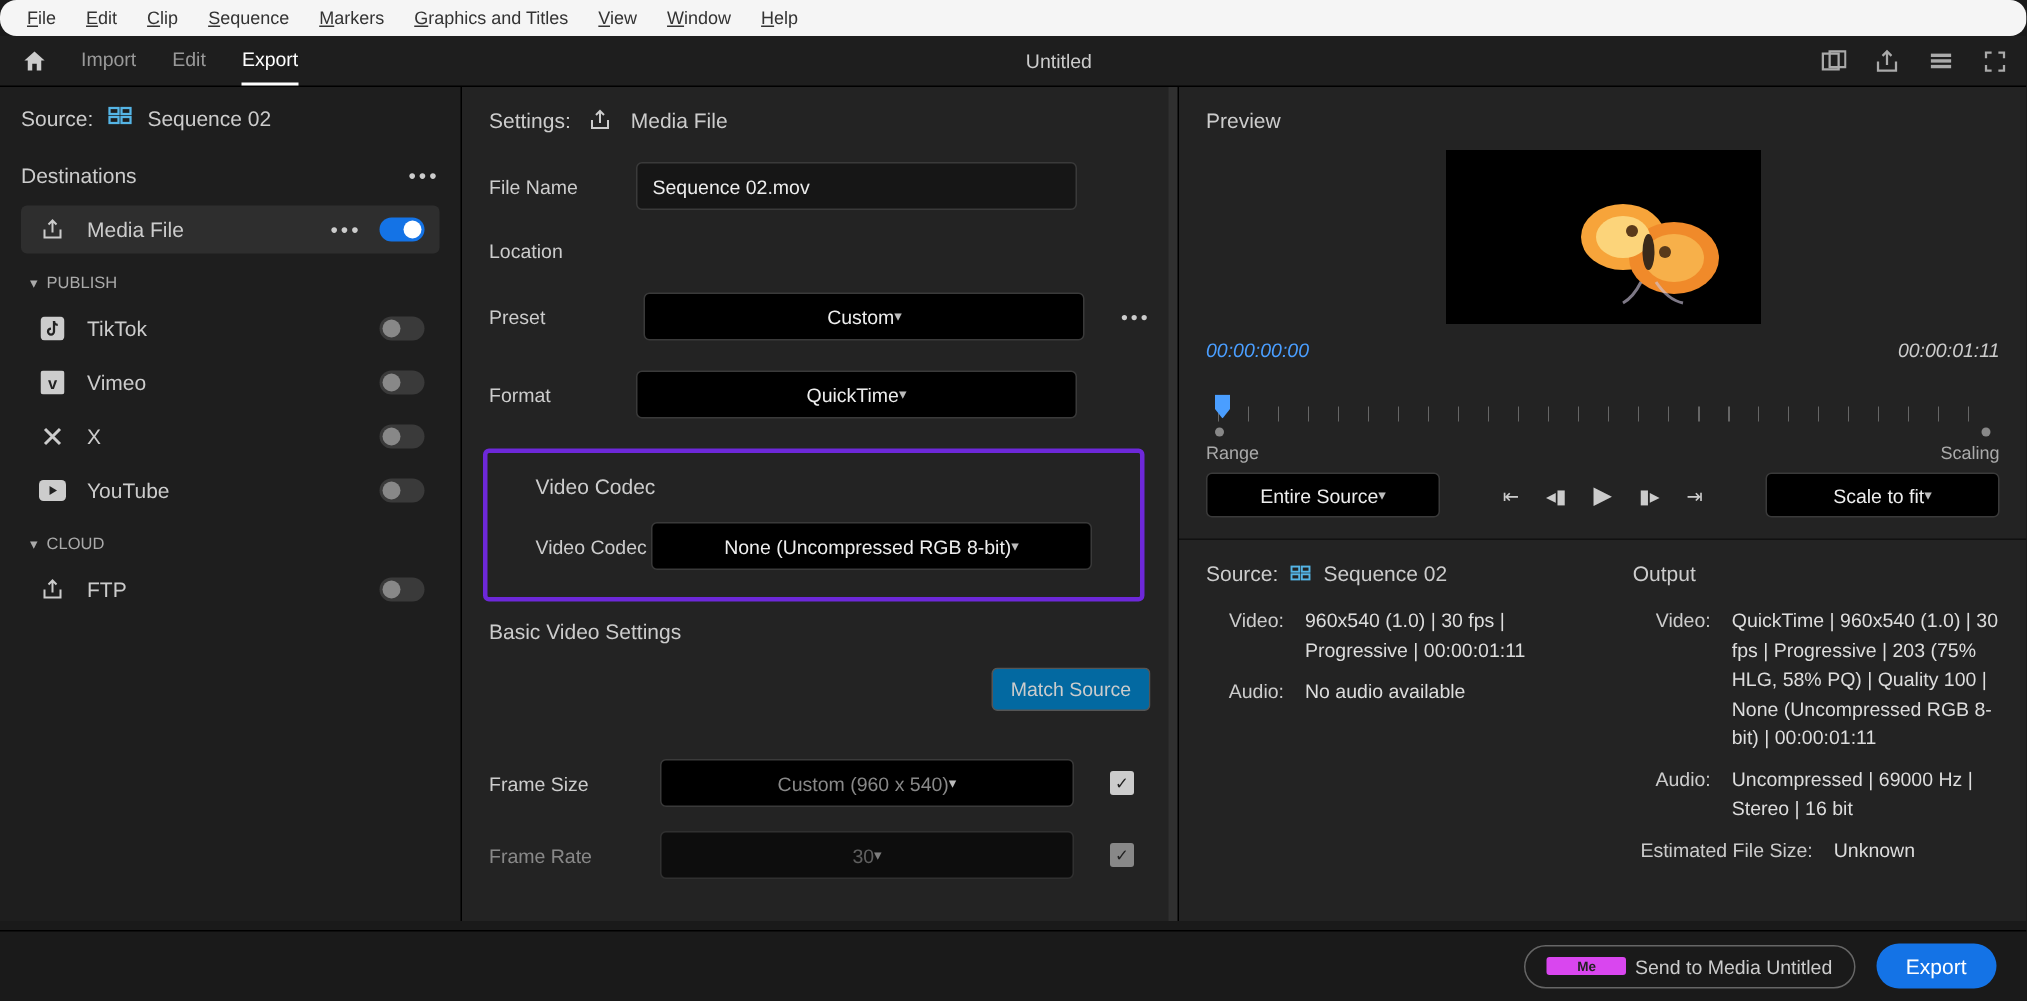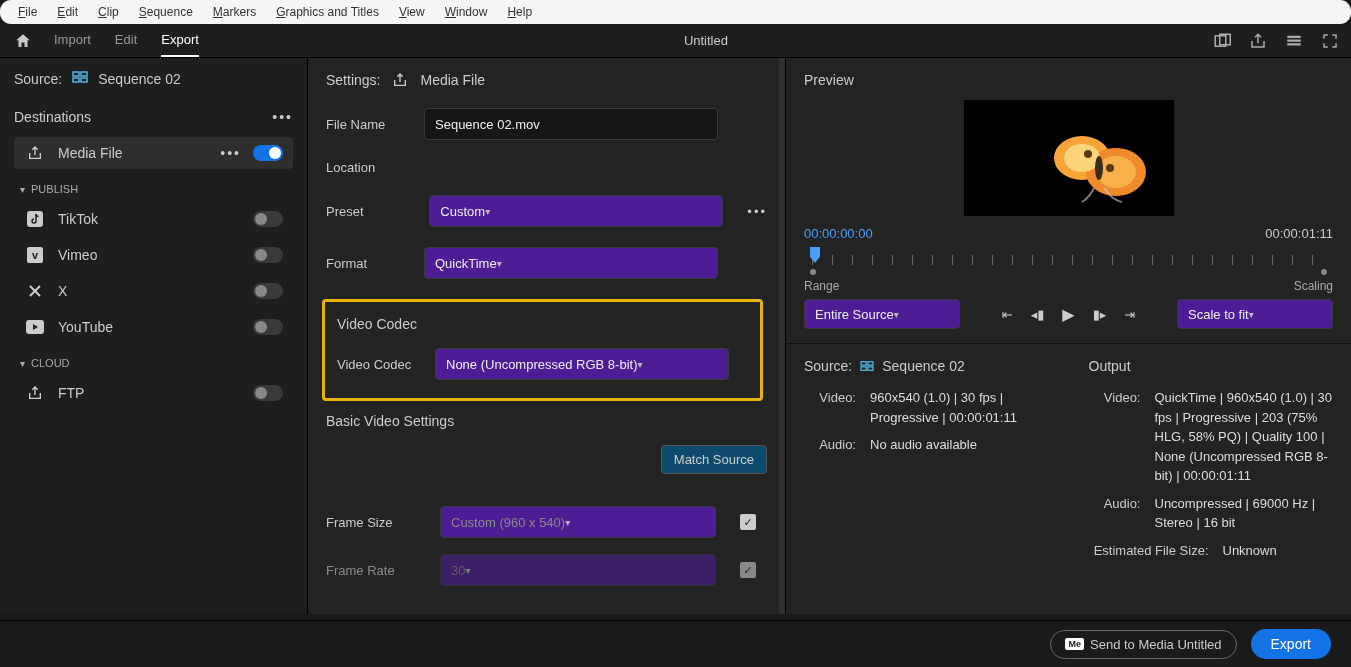--- a/index.html
+++ b/index.html
@@ -40,44 +40,44 @@
 .section-label { display:flex; align-items:center; gap:6px; color:#aaa; font-size:11px; margin:14px 0 8px 6px; }
 .chev { font-size:10px; }
 
 
 .middle { width:478px; background:#232323; padding:14px 18px; overflow:hidden; position:relative; border-right:1px solid #000; }
 .middle::after { content:''; position:absolute; right:0; top:0; width:6px; height:100%; background:#303030; }
 .settings-head { display:flex; align-items:center; gap:12px; font-size:14px; margin-bottom:20px; }
 .form-row { display:flex; align-items:center; margin-bottom:20px; }
 .form-row .label { width:98px; color:#ccc; font-size:13px; }
 .input-box { flex:0 0 294px; height:32px; background:#161616; border:1px solid #3a3a3a; border-radius:4px; padding:0 10px; display:flex; align-items:center; color:#eee; }
-.dropdown { flex:0 0 294px; height:32px; background:#4c1d95; border:1px solid #3a3a3a; border-radius:4px; padding:0 10px; display:flex; align-items:center; justify-content:flex-start; color:#eee; cursor:pointer; }
+.dropdown { flex:0 0 294px; height:32px; background:#000000; border:1px solid #3a3a3a; border-radius:4px; padding:0 10px; display:flex; align-items:center; justify-content:center; color:#eee; cursor:pointer; }
 .dropdown.muted { color:#888; }
 .dropdown .dd-chev { font-size:10px; color:#bbb; }
 .preset-row { display:flex; align-items:center; gap:24px; }
 
-.section-hl { border:3px solid #eab308; border-radius:4px; padding:14px 12px 18px; margin:8px 4px 12px -4px; }
+.section-hl { border:3px solid #6d28d9; border-radius:4px; padding:14px 32px 18px; margin:8px 4px 12px -4px; }
 .section-hl .title { font-size:14px; margin-bottom:16px; }
 .basic-title { font-size:14px; margin:10px 0 16px; }
-.match-btn { float:right; padding:6px 12px; border:1px solid #555; border-radius:4px; background:#0c4a6e; cursor:pointer; font-size:13px; margin-bottom:16px; }
+.match-btn { float:right; padding:6px 12px; border:1px solid #555; border-radius:4px; background:#0369a1; cursor:pointer; font-size:13px; margin-bottom:16px; }
 .slider-row { display:flex; align-items:center; gap:16px; margin:16px 0; }
 .slider-row .label { width:98px; }
 .slider { flex:0 0 248px; height:4px; background:#444; border-radius:2px; position:relative; }
 .slider .thumb { width:14px; height:14px; background:#ccc; border-radius:50%; position:absolute; top:-5px; right:0; }
 .slider-val { width:36px; text-align:right; }
 .check-row { display:flex; align-items:center; gap:16px; margin:16px 0; }
 .check-row .label { width:98px; }
 .checkbox { width:16px; height:16px; background:#ccc; border-radius:2px; display:flex; align-items:center; justify-content:center; font-size:11px; color:#222; margin-left:8px; }
 
 
 .right { flex:1; background:#232323; padding:14px 18px; position:relative; }
 .preview-title { font-size:14px; margin-bottom:12px; }
 .preview-box { width:210px; height:116px; background:#000; margin:0 auto 10px; position:relative; overflow:hidden; }
 .butterfly { position:absolute; top:28px; left:80px; }
-.timecodes { display:flex; justify-content:space-between; font-size:13px; margin-bottom:6px; }
+.timecodes { display:flex; justify-content:space-between; font-size:13px; margin-bottom:22px;font-style:italic; }
 .timecodes .tc-start { color:#4a9eff; }
 .timeline { height:28px; position:relative; margin-bottom:4px; }
 .timeline .ruler { position:absolute; top:8px; left:8px; right:8px; height:10px; background:repeating-linear-gradient(to right,#666 0,#666 1px,transparent 1px,transparent 20px); }
 .timeline .playhead { position:absolute; top:0; left:6px; width:10px; height:16px; background:#4a9eff; clip-path:polygon(0 0,100% 0,100% 60%,50% 100%,0 60%); }
 .timeline .dot-l { position:absolute; top:22px; left:6px; width:6px; height:6px; background:#888; border-radius:50%; }
 .timeline .dot-r { position:absolute; top:22px; right:6px; width:6px; height:6px; background:#888; border-radius:50%; }
 .ctrl-labels { display:flex; justify-content:space-between; width:100%; color:#aaa; font-size:12px; margin-bottom:6px; }
 .ctrl-main { display:flex; align-items:center; gap:10px; }
 .ctrl-main .dropdown { flex:0 0 156px; height:30px; font-size:13px; }
 .transport { display:flex; gap:18px; align-items:center; }
@@ -87,21 +87,21 @@
 .info-grid { display:flex; gap:40px; }
 .info-col { flex:1; }
 .info-col .col-head { display:flex; align-items:center; gap:8px; font-size:14px; margin-bottom:14px; }
 .info-row { display:flex; margin-bottom:8px; font-size:13px; line-height:1.5; }
 .info-row .ilabel { width:52px; text-align:right; color:#ccc; margin-right:14px; }
 .info-row .ival { flex:1; color:#ddd; }
 
 
 .footer { position:absolute; bottom:0; left:0; right:0; height:47px; background:#1a1a1a; border-top:1px solid #000; display:flex; align-items:center; justify-content:flex-end; padding:0 20px; gap:14px; }
 .btn-outline { border:1px solid #666; border-radius:16px; padding:6px 14px; background:transparent; color:#ccc; cursor:pointer; display:flex; align-items:center; gap:6px; font-size:13px; }
-.me-badge { background:#ffffff; color:#222; font-size:9px; font-weight:bold; padding:1px 3px; border-radius:2px; }
+.me-badge { background:#d946ef; color:#222; font-size:9px; font-weight:bold; padding:1px 20px; border-radius:2px; }
 .btn-primary { background:#1473e6; color:#fff; border:none; border-radius:16px; padding:7px 20px; cursor:pointer; font-size:14px; }
 </style>
 </head>
 <body>
 
 <div class="menubar">
   <span><u>F</u>ile</span>
   <span><u>E</u>dit</span>
   <span><u>C</u>lip</span>
   <span><u>S</u>equence</span>

